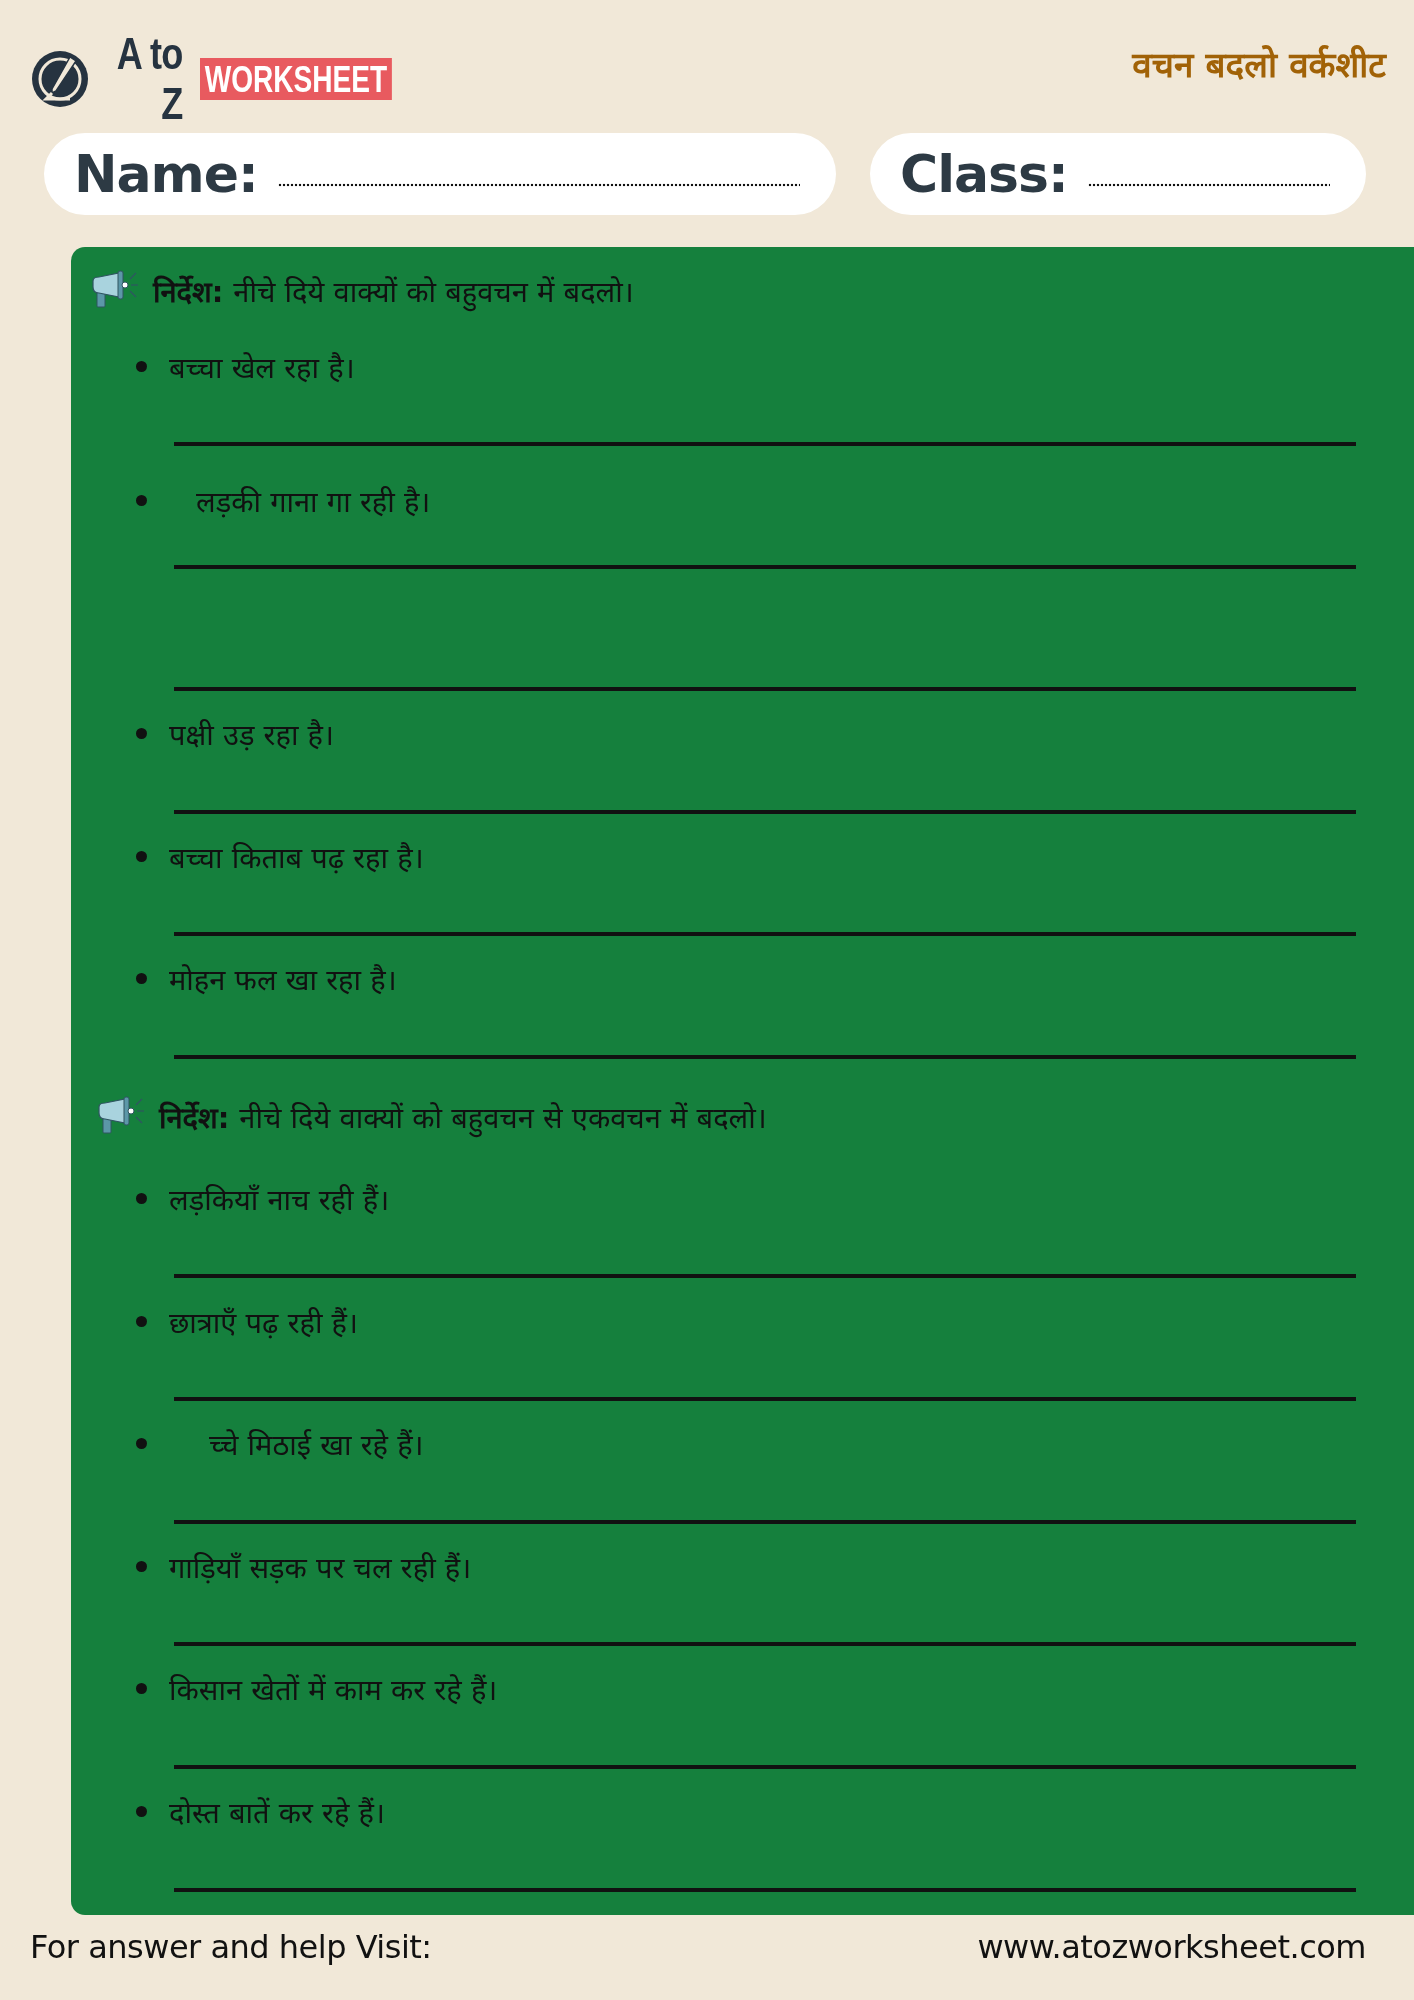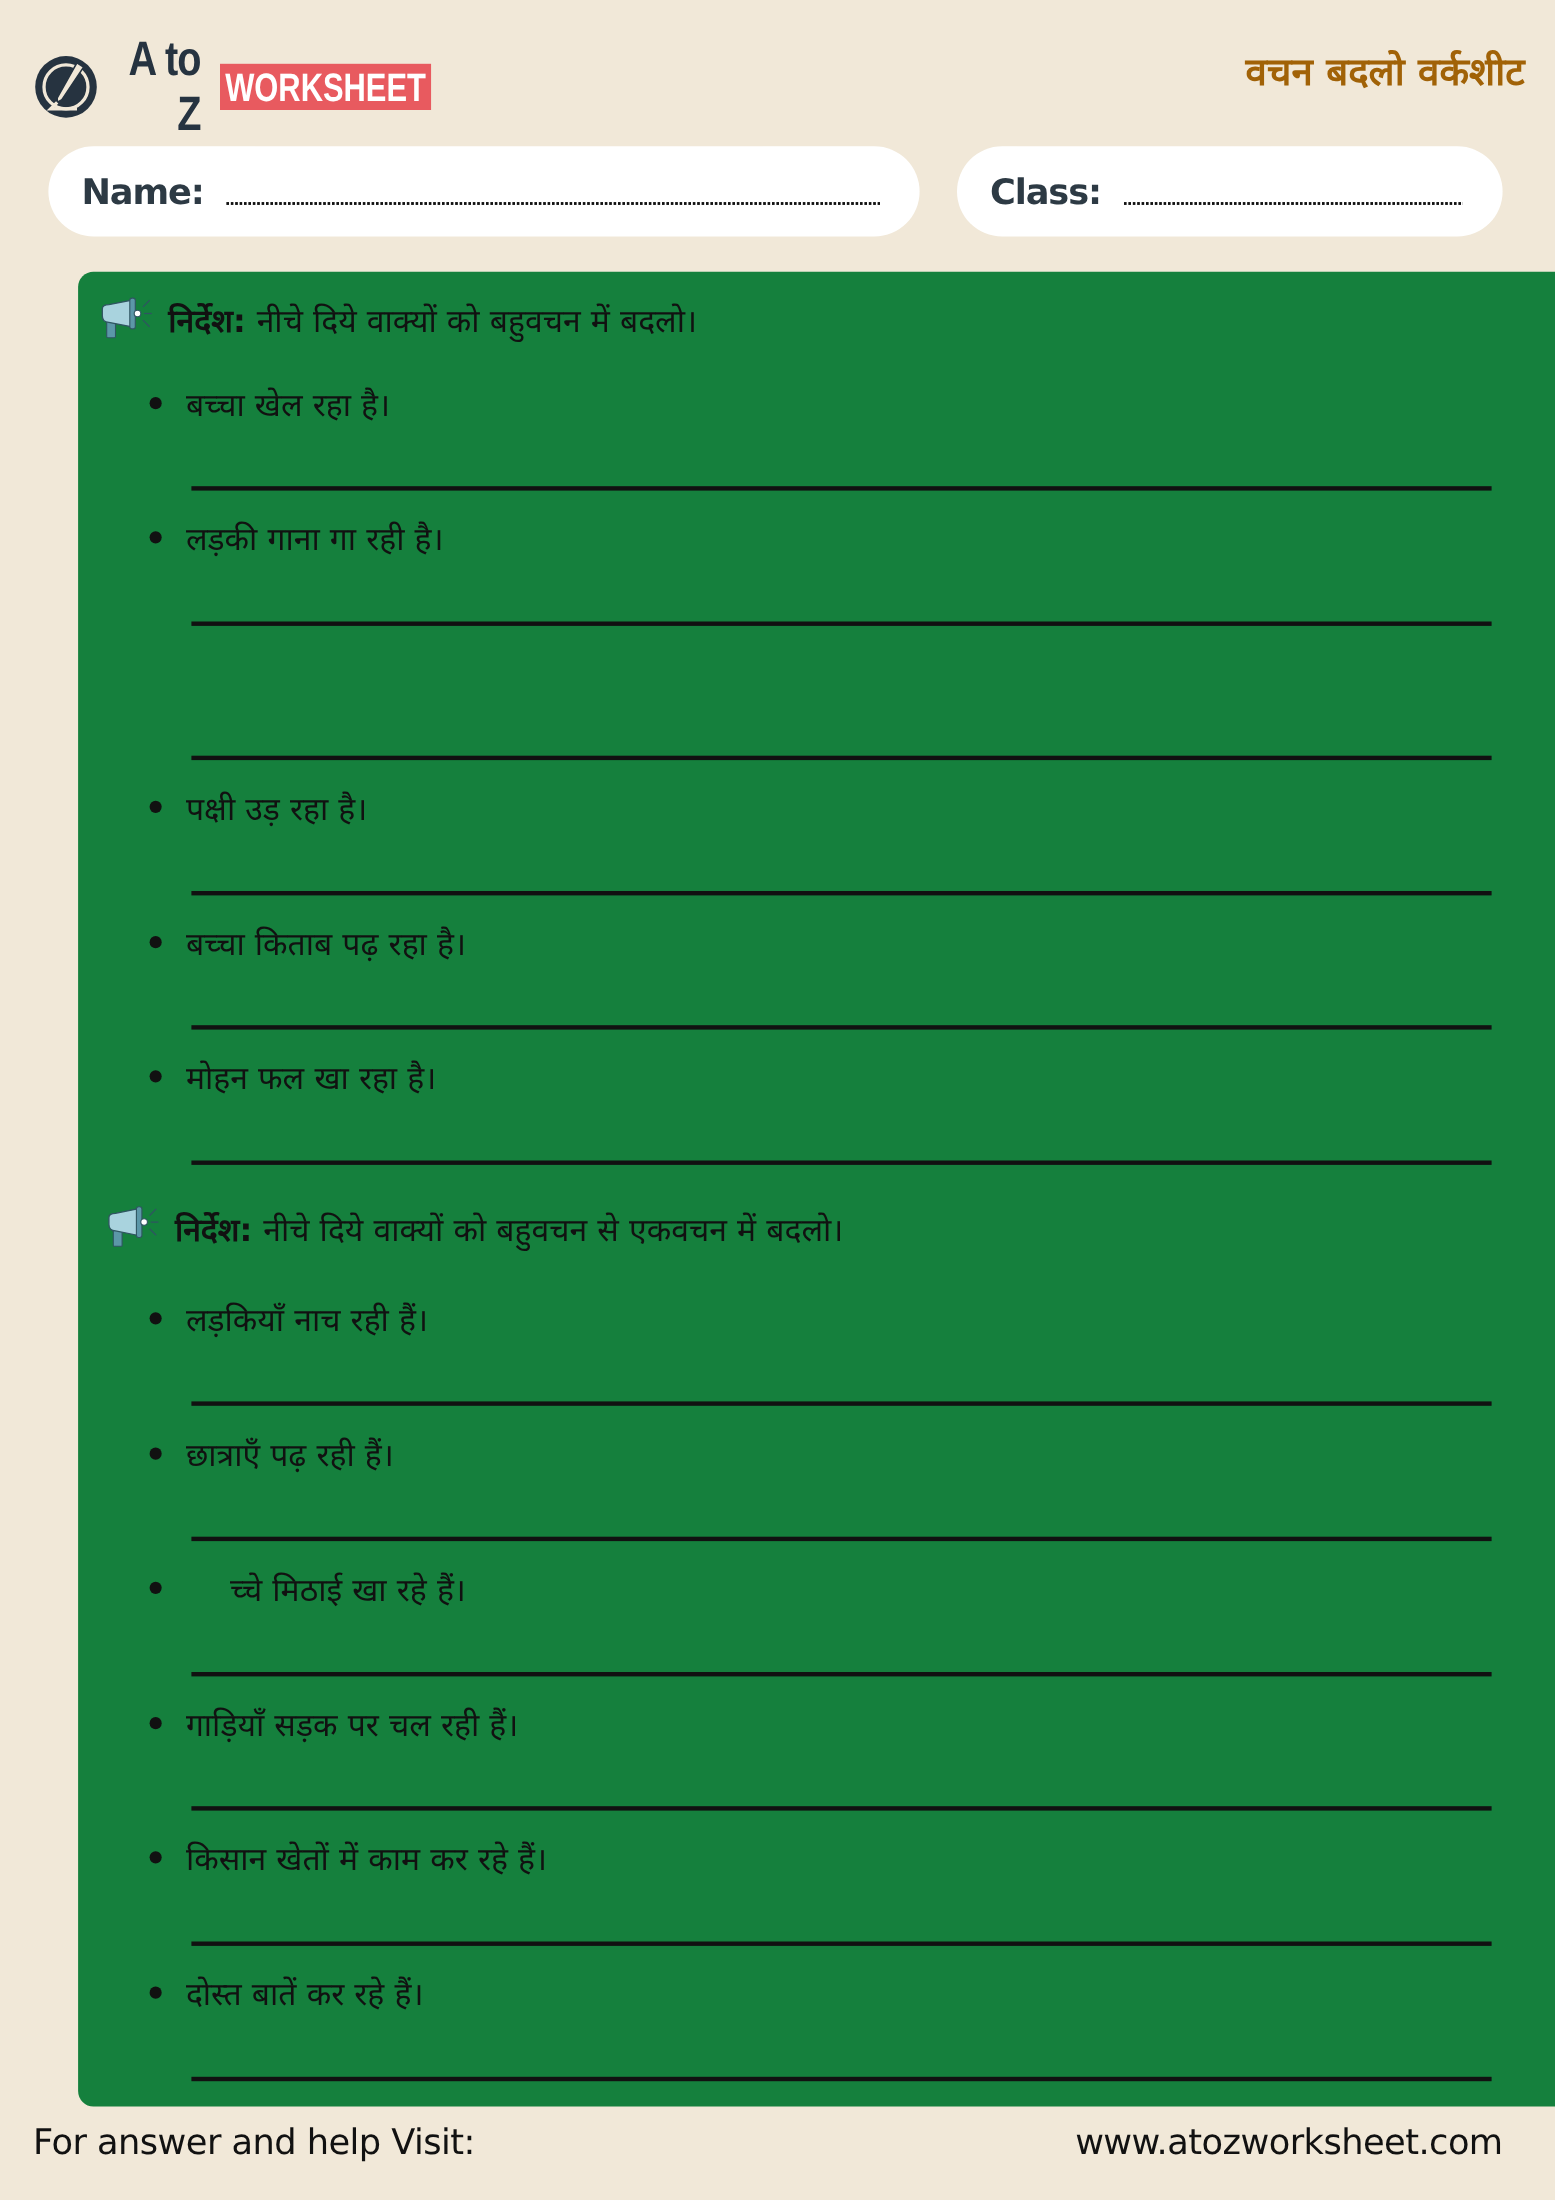--- a/index.html
+++ b/index.html
@@ -28,21 +28,21 @@
     position: absolute; right: 28px; top: 40px; font-size: 35px; font-weight: 700; color: #a16207;
     font-family: "DejaVu Sans", sans-serif;
   }
   .pill {
     position: absolute; top: 133px; height: 82px; background: #fff; border-radius: 41px;
     display: flex; align-items: center;
   }
   .pill-name { left: 44px; width: 792px; }
   .pill-class { left: 870px; width: 496px; }
   .pill-label {
-    font-family: "DejaVu Sans", sans-serif; font-weight: 700; font-size: 32px; color: #2d3a44;
+    font-family: "DejaVu Sans", sans-serif; font-weight: 700; font-size: 52px; color: #2d3a44;
     margin-left: 30px; letter-spacing: -1px;
   }
   .pill-dots {
     flex: 1; height: 6px; margin: 22px 36px 0 20px;
     background-image: radial-gradient(circle, #111 1.3px, transparent 1.6px);
     background-size: 4px 6px; background-repeat: repeat-x; background-position: left center;
   }
   .card {
     position: absolute; left: 27px; top: 247px; width: 1358px; height: 1668px;
     background: #15803d; border-radius: 14px; margin-left: 44px;
@@ -107,21 +107,21 @@
     <b>निर्देश:</b>
     <span>नीचे दिये वाक्यों को बहुवचन में बदलो।</span>
   </div>
 
   <div class="q" style="top:100px;">
       <span class="bullet"></span>
       <span>बच्चा खेल रहा है।</span>
     </div>
   <div class="answer-line" style="top:195px;"></div>
 
-  <div class="q" style="top:222px;">
+  <div class="q" style="top:234px;gap:27px;">
       <span class="bullet"></span>
       <span>लड़की गाना गा रही है।</span>
     </div>
   <div class="answer-line" style="top:318px;"></div>
 
   <div class="answer-line" style="top:440px;"></div>
 
   <div class="q" style="top:467px;">
       <span class="bullet"></span>
       <span>पक्षी उड़ रहा है।</span>

